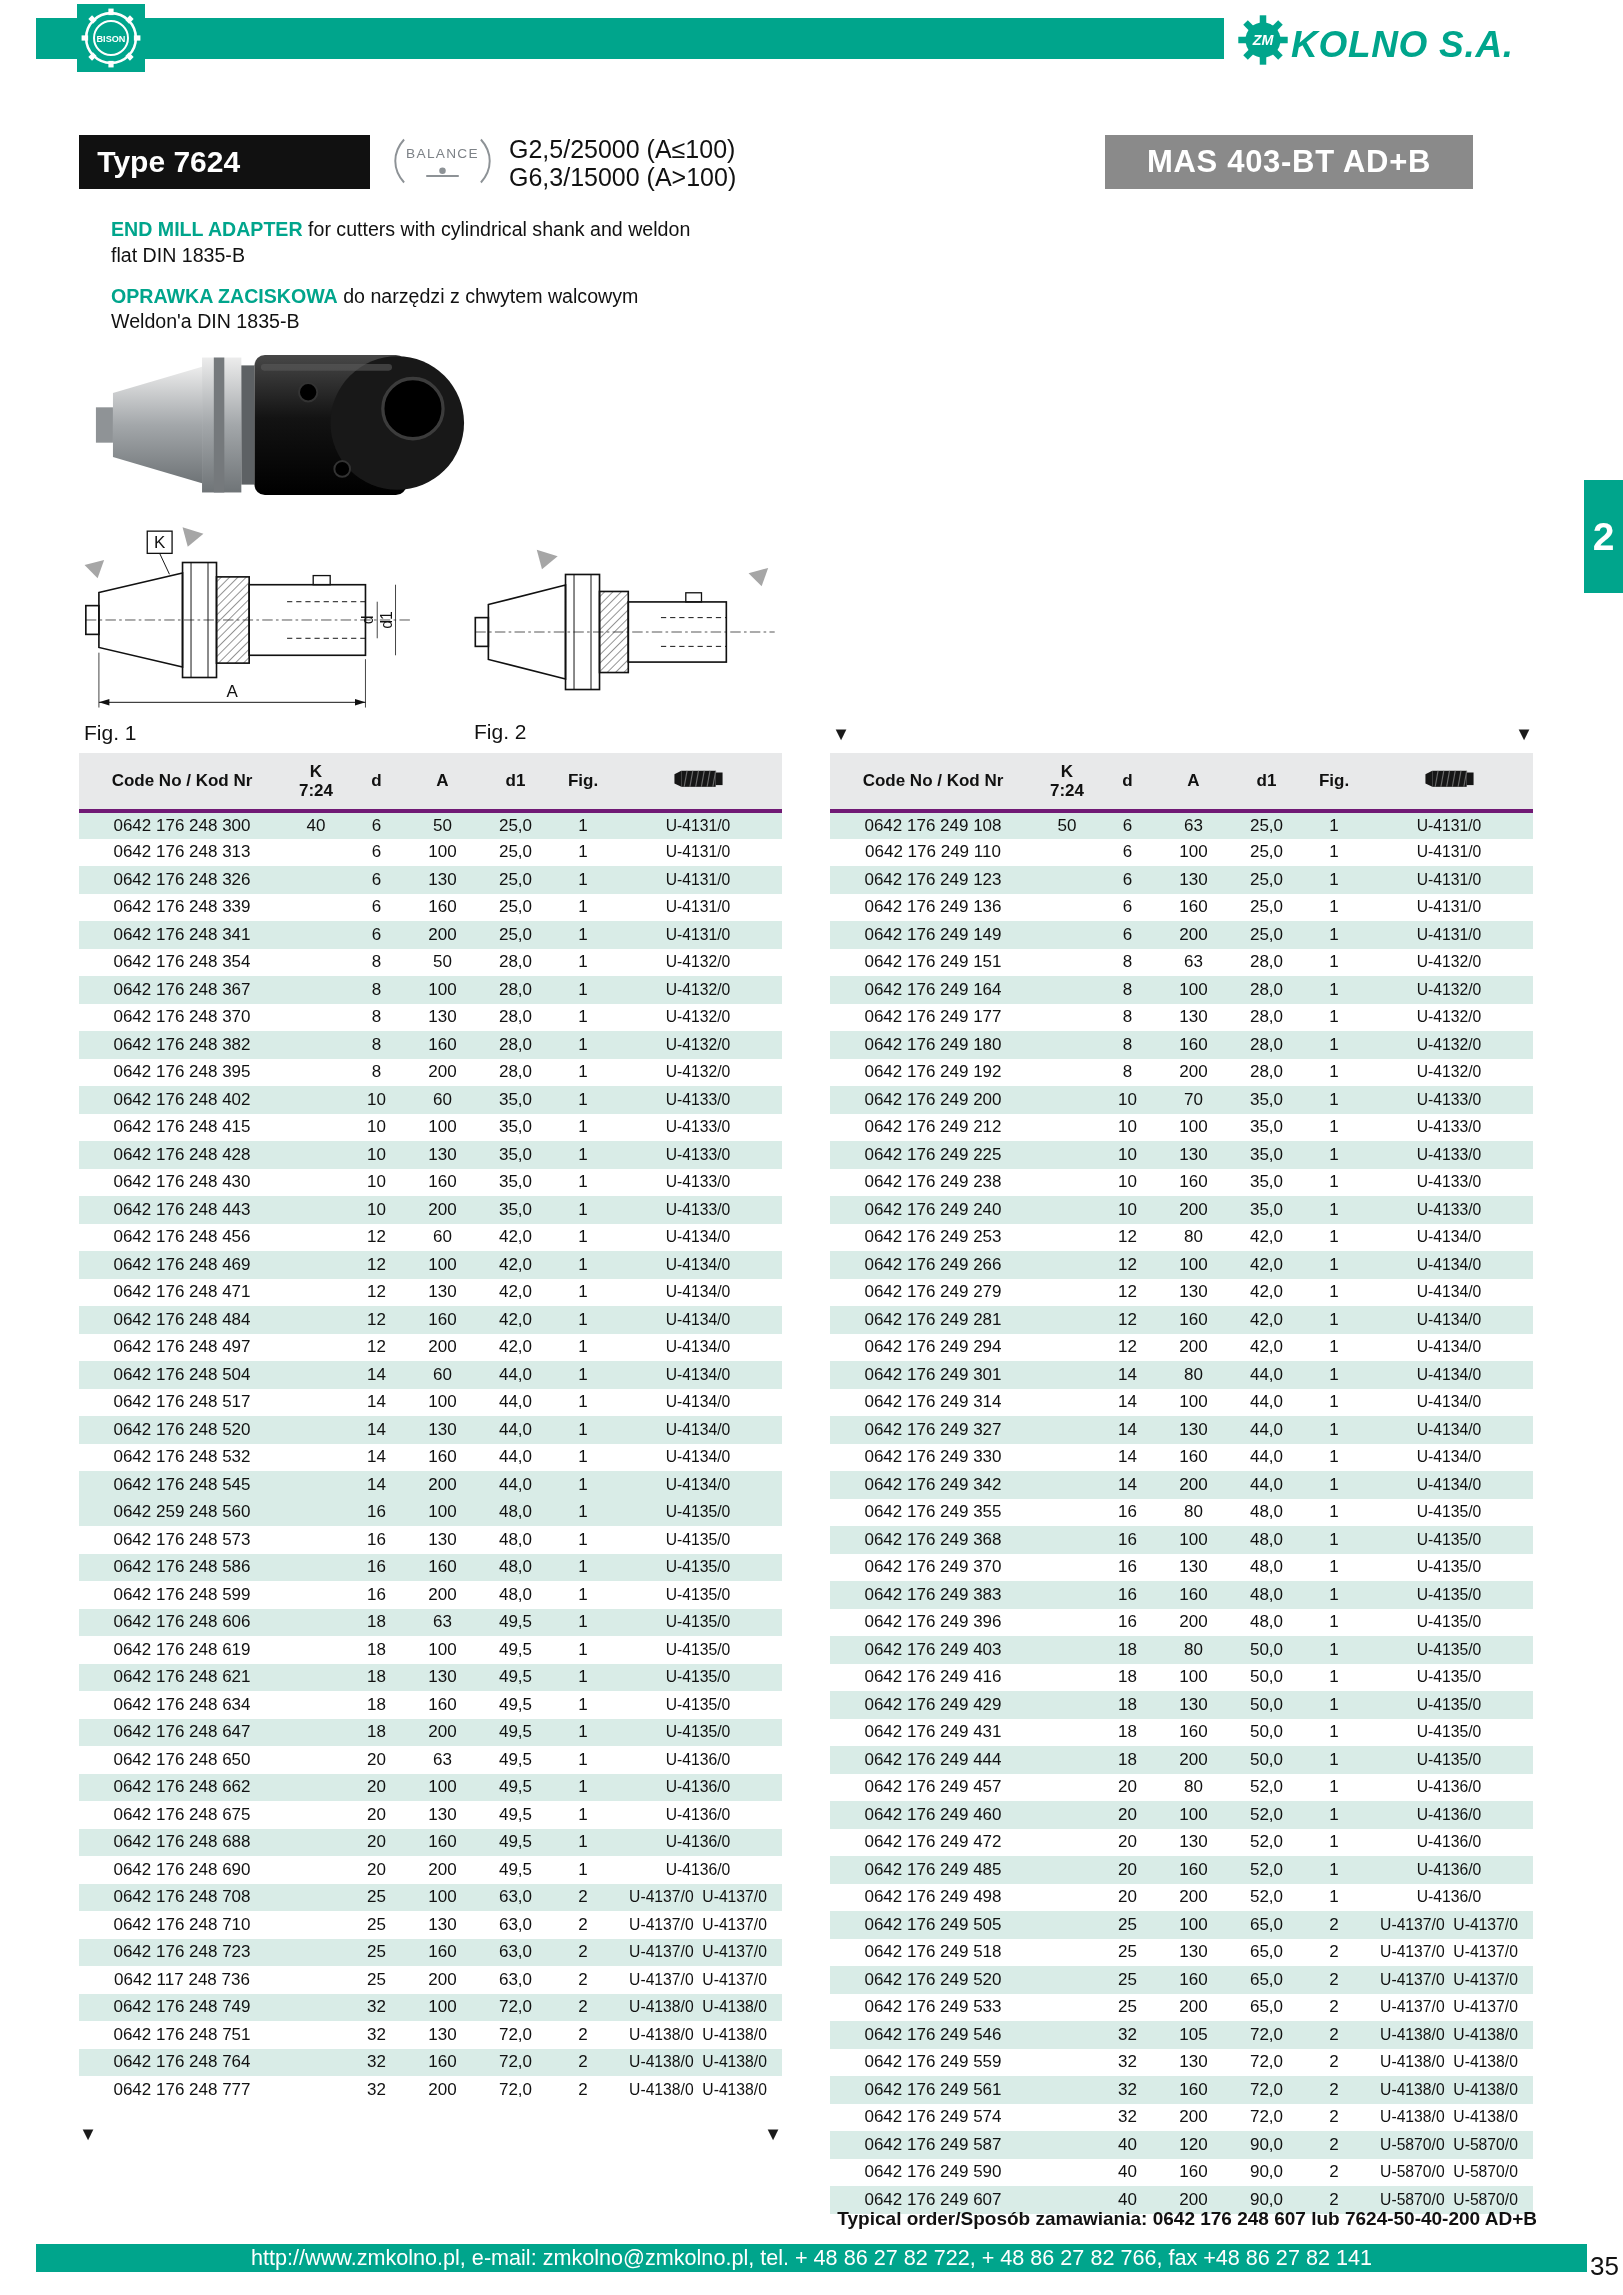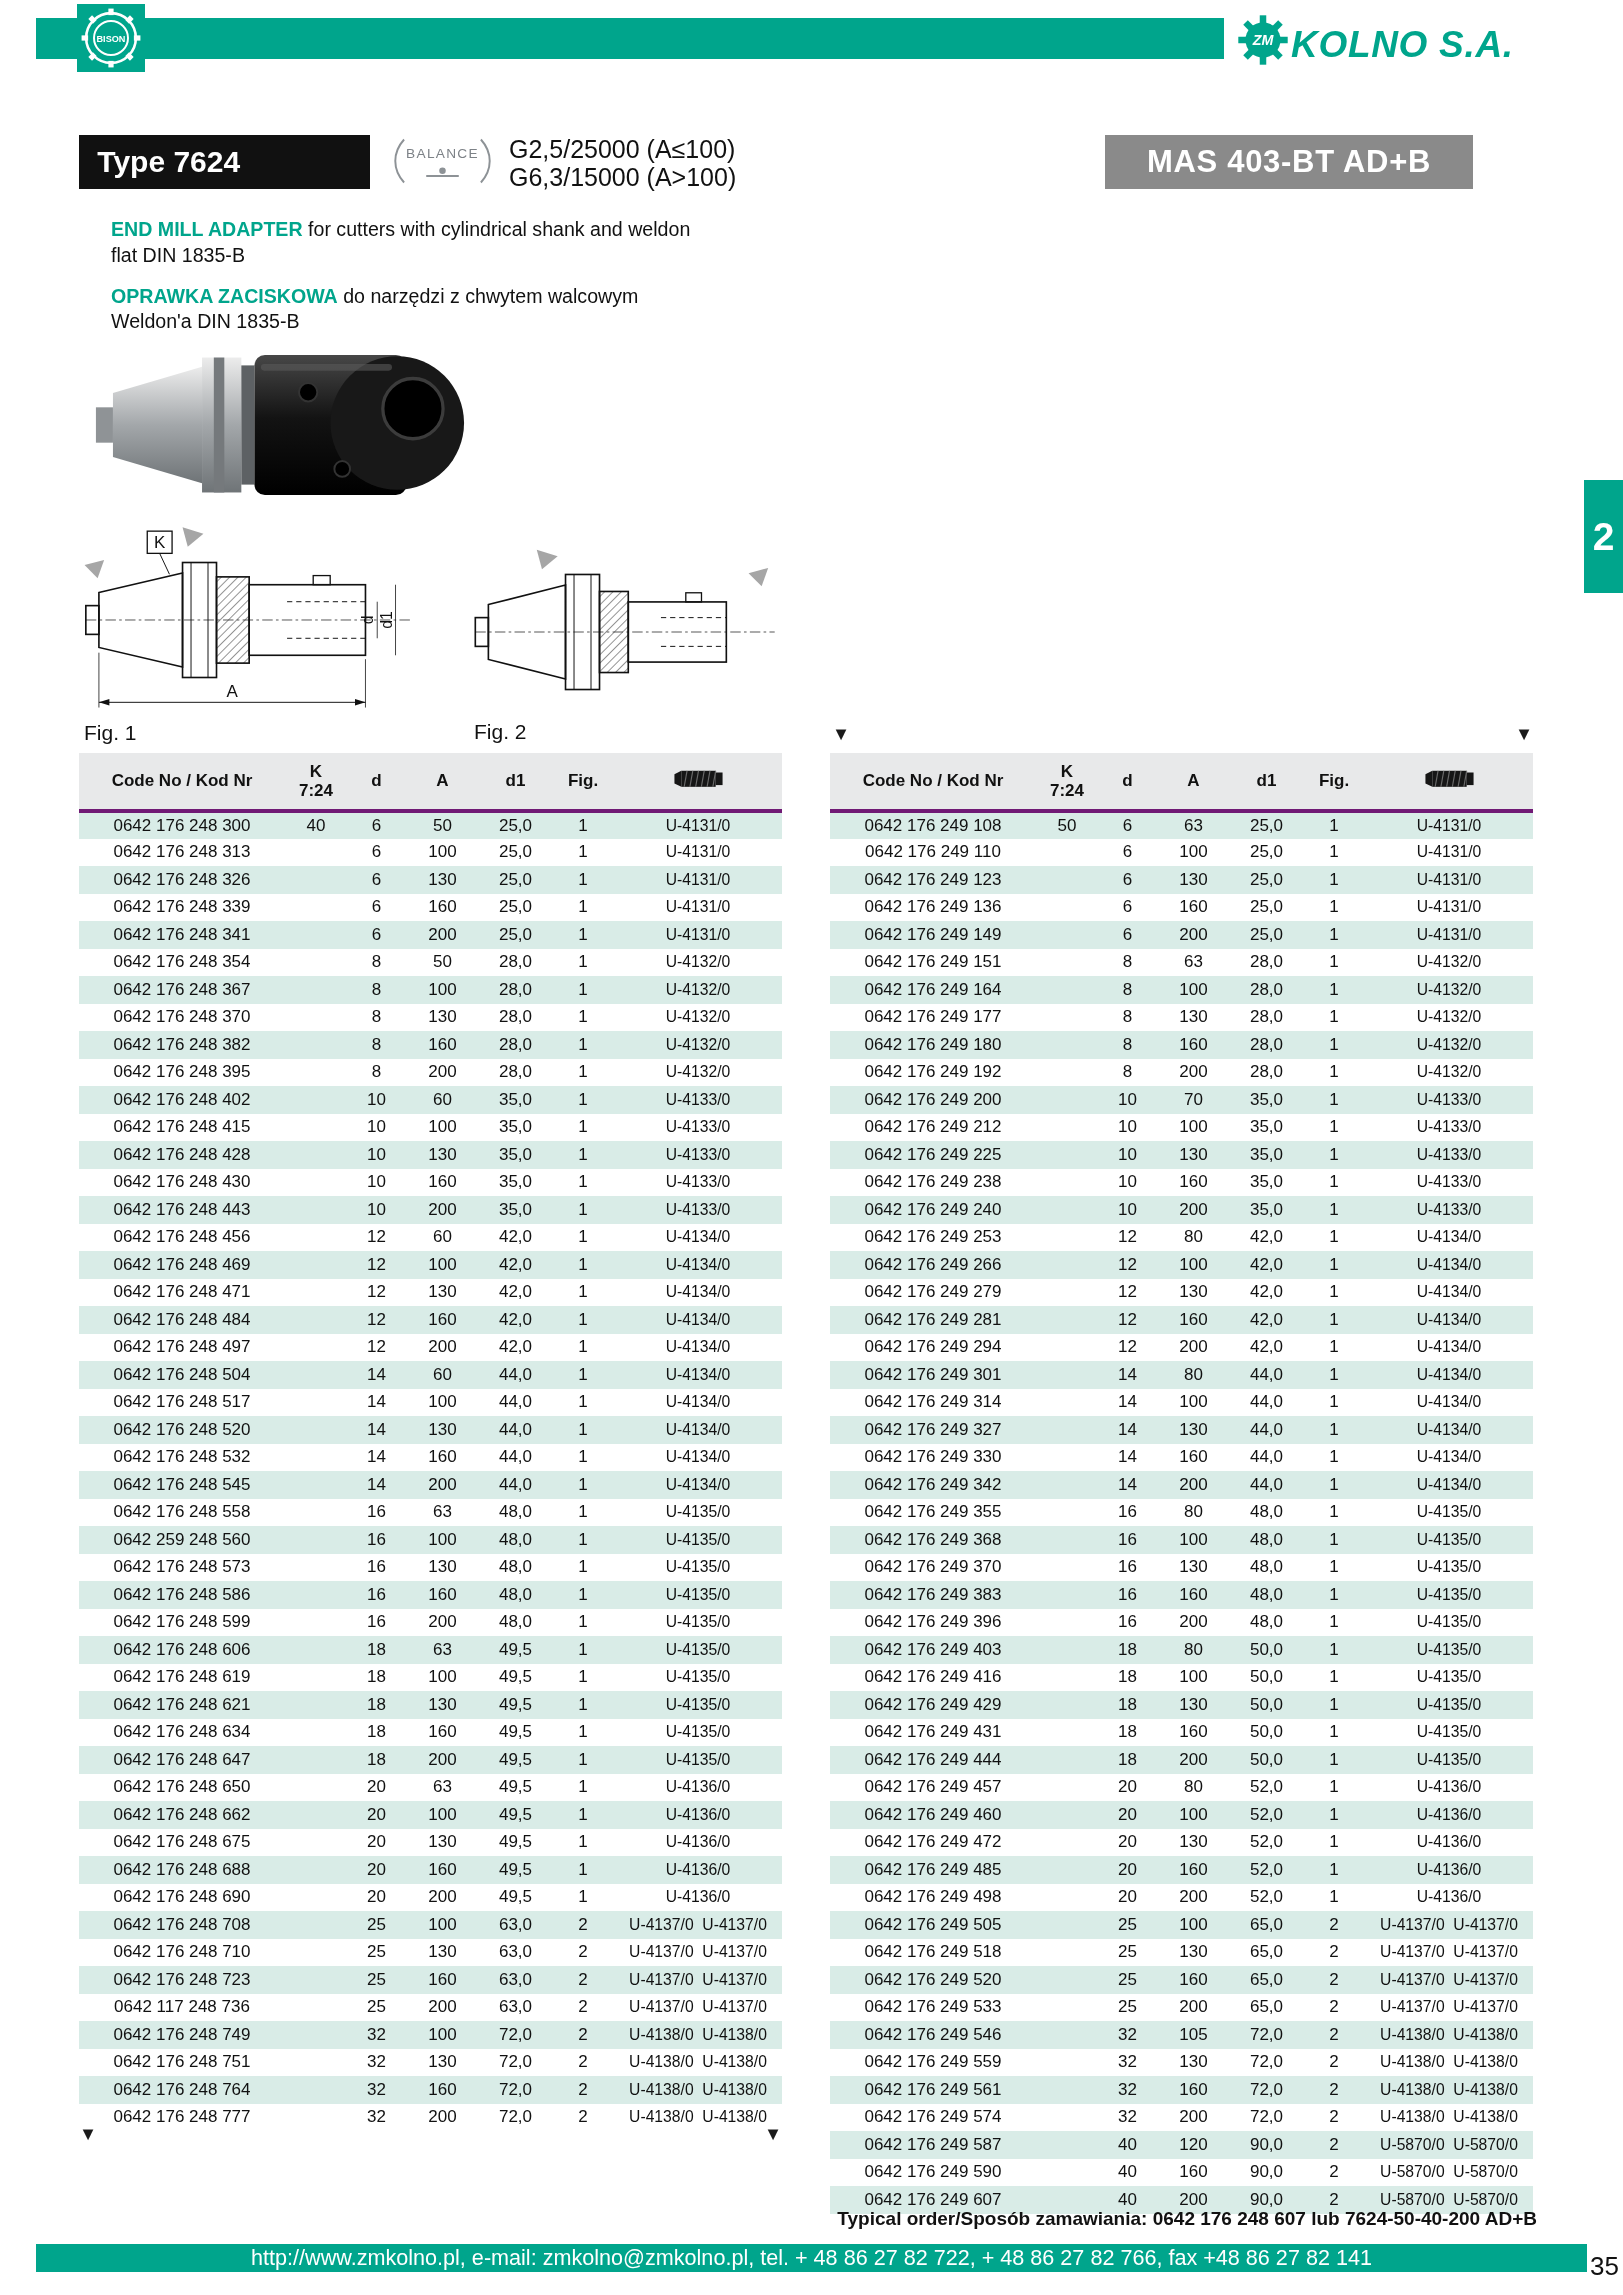--- a/index.html
+++ b/index.html
@@ -491,29 +491,20 @@
           </tr>
           <tr class="stripe">
             <td>0642 176 248 545</td>
             <td></td>
             <td>14</td>
             <td>200</td>
             <td>44,0</td>
             <td>1</td>
             <td>U-4134/0</td>
           </tr>
-          <tr>
-            <td>0642 176 248 558</td>
-            <td></td>
-            <td>16</td>
-            <td>63</td>
-            <td>48,0</td>
-            <td>1</td>
-            <td>U-4135/0</td>
-          </tr>
           <tr class="stripe">
             <td>0642 259 248 560</td>
             <td></td>
             <td>16</td>
             <td>100</td>
             <td>48,0</td>
             <td>1</td>
             <td>U-4135/0</td>
           </tr>
           <tr>

